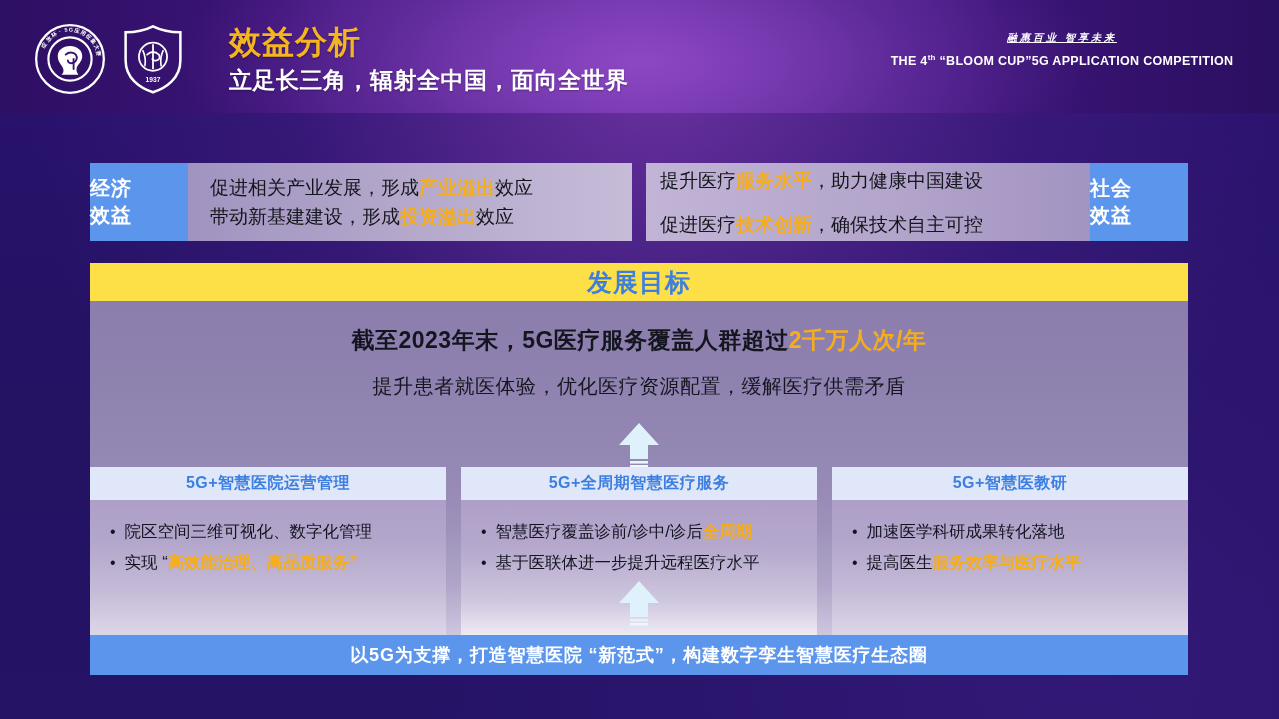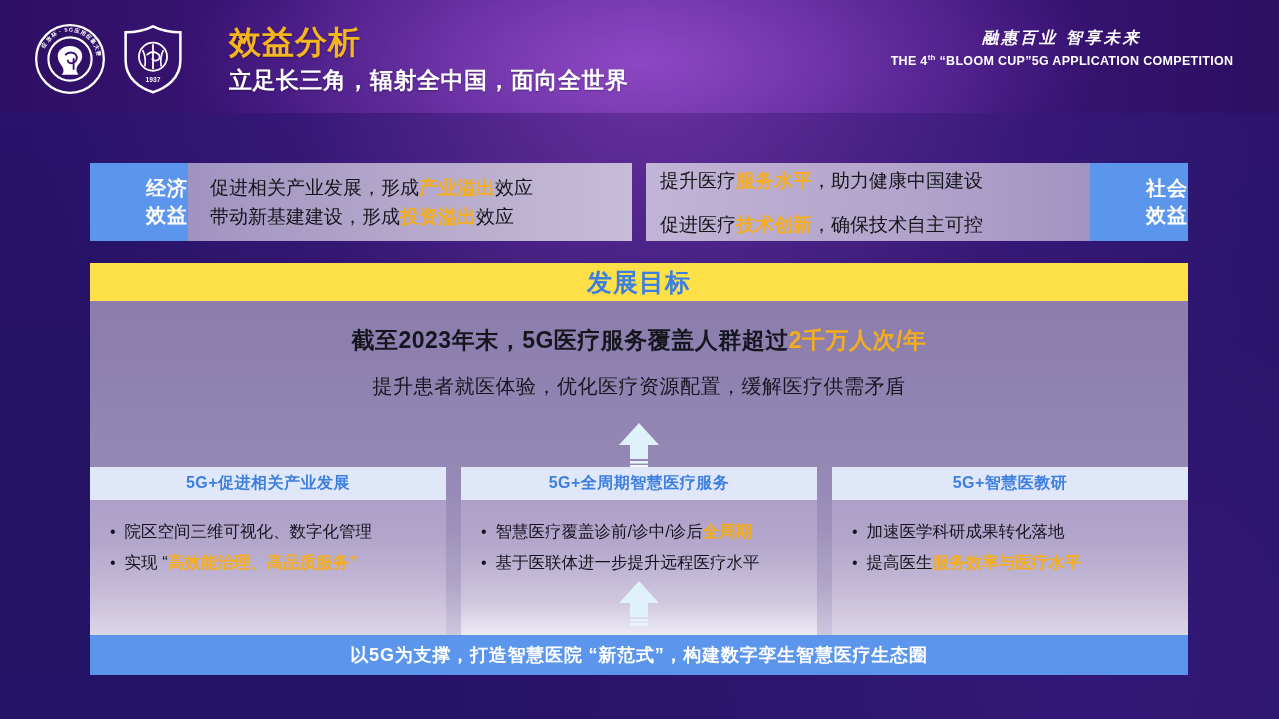--- a/index.html
+++ b/index.html
@@ -42,41 +42,41 @@
     font-size:32px; font-weight:bold; color:#f5b51e; letter-spacing:1px;
     line-height:40px; text-shadow:0 1px 2px rgba(0,0,0,.35);
   }
   .title-sub{
     font-size:23px; font-weight:bold; color:#ffffff; letter-spacing:.5px;
     line-height:32px; margin-top:2px; text-shadow:0 1px 2px rgba(0,0,0,.3);
   }
 
   .brand{ position:absolute; right:37px; top:28px; text-align:center; width:360px; }
   .brand-slogan{
-    font-size:16px; font-weight:bold; font-style:italic; color:#ffffff;
-    letter-spacing:3px; line-height:20px;
+    font-size:10px; font-weight:bold; font-style:italic; color:#ffffff;
+    letter-spacing:3px; line-height:20px;text-decoration:underline;
   }
   .brand-main{
     font-size:23px; font-weight:bold; color:#ffffff; letter-spacing:.5px;
     line-height:30px; margin-top:3px;
   }
   .brand-en{
     font-size:12.5px; font-weight:bold; color:#ffffff; letter-spacing:.3px;
     line-height:18px; margin-top:1px;
   }
   .brand-en sup{ font-size:8px; }
 
   
   .benefit-row{ position:absolute; left:90px; top:163px; width:1098px; height:78px; display:flex; gap:12px; }
   .benefit-box{ display:flex; height:78px; }
   .benefit-box.econ{ width:543px; }
   .benefit-box.soc{ width:543px; margin-left:2px; }
   .benefit-tag{
     width:98px; background:#5b95ec; display:flex; flex-direction:column;
-    align-items:flex-end; justify-content:center; color:#fff;
+    align-items:flex-start; justify-content:center; color:#fff;
     font-size:20px; font-weight:bold; line-height:27px; letter-spacing:1px;
   }
   .benefit-body{
     flex:1; display:flex; flex-direction:column; justify-content:center;
     padding-left:22px; padding-right:14px;
     background:linear-gradient(90deg,#a093c0 0%,#b3a6ca 45%,#c6bcd8 100%);
     color:#15151c; font-size:19px; line-height:29px; font-weight:500;
   }
   .benefit-body.right{
     padding-left:14px; padding-right:3px; 
@@ -226,21 +226,21 @@
         <path d="M22 2 L42 24 L31 24 L31 38 L13 38 L13 24 L2 24 Z" fill="#dff1fb"></path>
         <rect x="13" y="40" width="18" height="2.6" fill="#e8f5fc"></rect>
         <rect x="13" y="44" width="18" height="2.6" fill="#eef8fd"></rect>
       </svg>
     </div>
   </div>
 
   <div class="cards-zone">
 
     <div class="card">
-      <div class="card-head">5G+促进相关产业发展</div>
+      <div class="card-head">5G+智慧医院运营管理</div>
       <div class="card-body">
         <div class="bullet">
             <span class="dot">•</span>
             <span><span>院区空间三维可视化、数字化管理</span><span class="hl"></span><span></span></span>
           </div>
         <div class="bullet">
             <span class="dot">•</span>
             <span><span>实现 “</span><span class="hl">高效能治理、高品质服务</span><span class="hl">”</span></span>
           </div>
       </div>

